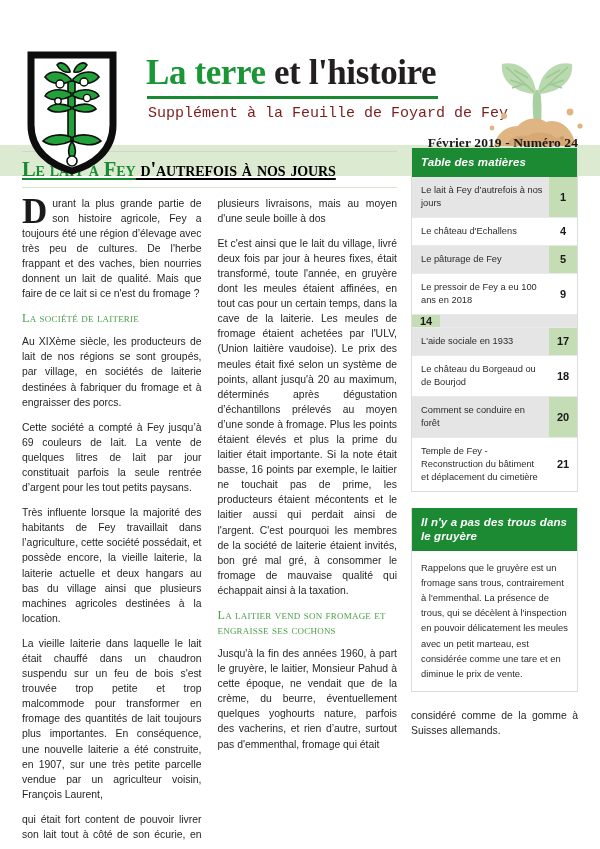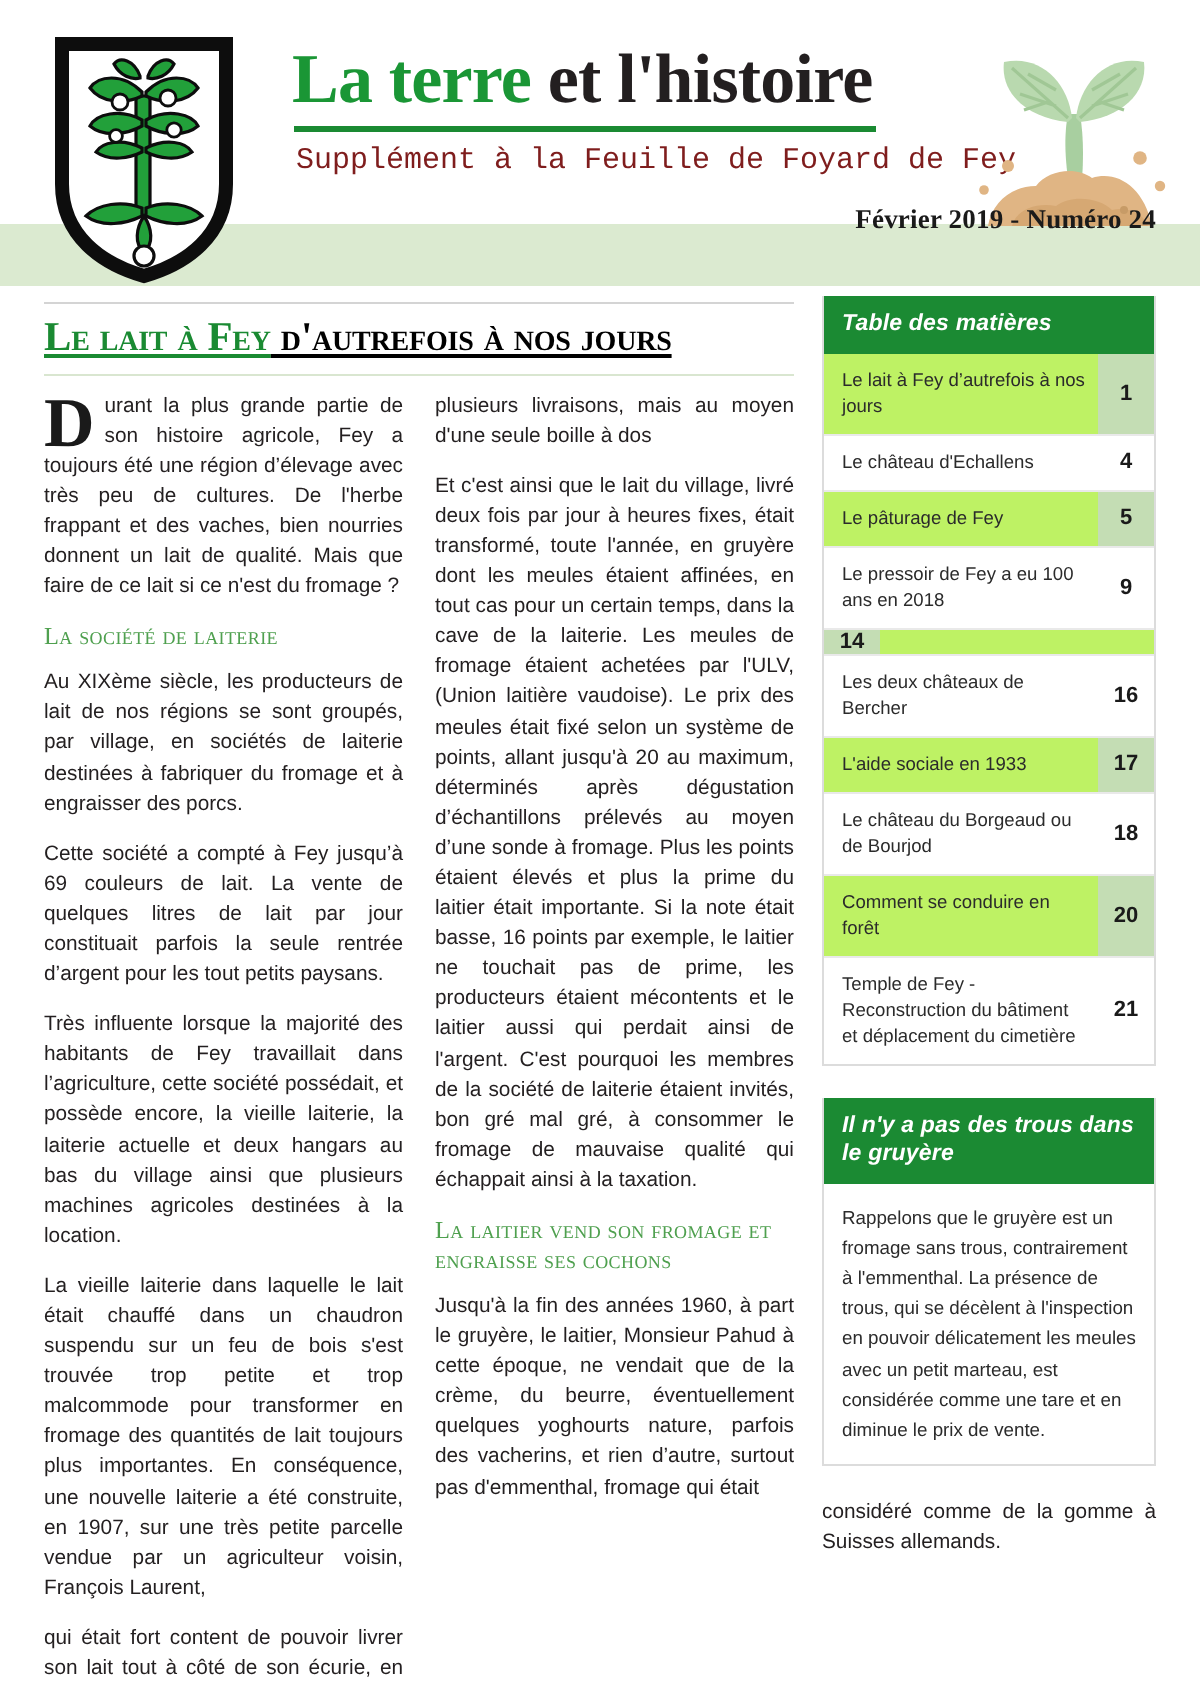--- a/index.html
+++ b/index.html
@@ -12,20 +12,21 @@
     background: #ffffff;
     font-family: "Liberation Sans", sans-serif;
     overflow: hidden;
     position: relative;
   }
 
   
   .masthead {
     position: relative;
     height: 140px;
+    margin-top: 33px;
   }
   .green-band {
     position: absolute;
     left: 0;
     top: 112px;
     width: 600px;
     height: 31px;
     background: #dbead0;
   }
   .crest {
@@ -197,21 +198,21 @@
   }
   .toc-row .tp {
     flex: 0 0 28px;
     font-size: 11px;
     font-weight: bold;
     color: #1a1a1a;
     display: flex;
     align-items: center;
     justify-content: center;
   }
-  .toc-row.alt { background: #bef264; }
+  .toc-row.alt { background: #e5e5e5; }
   .toc-row.alt .tp { background: #c4ddb4; }
   .toc-row.plain { background: #ffffff; }
   .toc-row.plain .tp { background: #ffffff; }
 
   .box-body {
     padding: 9px 9px 10px 9px;
     background: #ffffff;
   }
   .box-body p {
     margin: 0;
@@ -327,24 +328,20 @@
             <div class="tl">Le pâturage de Fey</div>
             <div class="tp">5</div>
           </div>
           <div class="toc-row plain">
             <div class="tl">Le pressoir de Fey a eu 100 ans en 2018</div>
             <div class="tp">9</div>
           </div>
           <div class="toc-row alt">
             <div class="tp">14</div>
           </div>
-          <div class="toc-row plain">
-            <div class="tl">Les deux châteaux de Bercher</div>
-            <div class="tp">16</div>
-          </div>
           <div class="toc-row alt">
             <div class="tl">L'aide sociale en 1933</div>
             <div class="tp">17</div>
           </div>
           <div class="toc-row plain">
             <div class="tl">Le château du Borgeaud ou de Bourjod</div>
             <div class="tp">18</div>
           </div>
           <div class="toc-row alt">
             <div class="tl">Comment se conduire en forêt</div>

